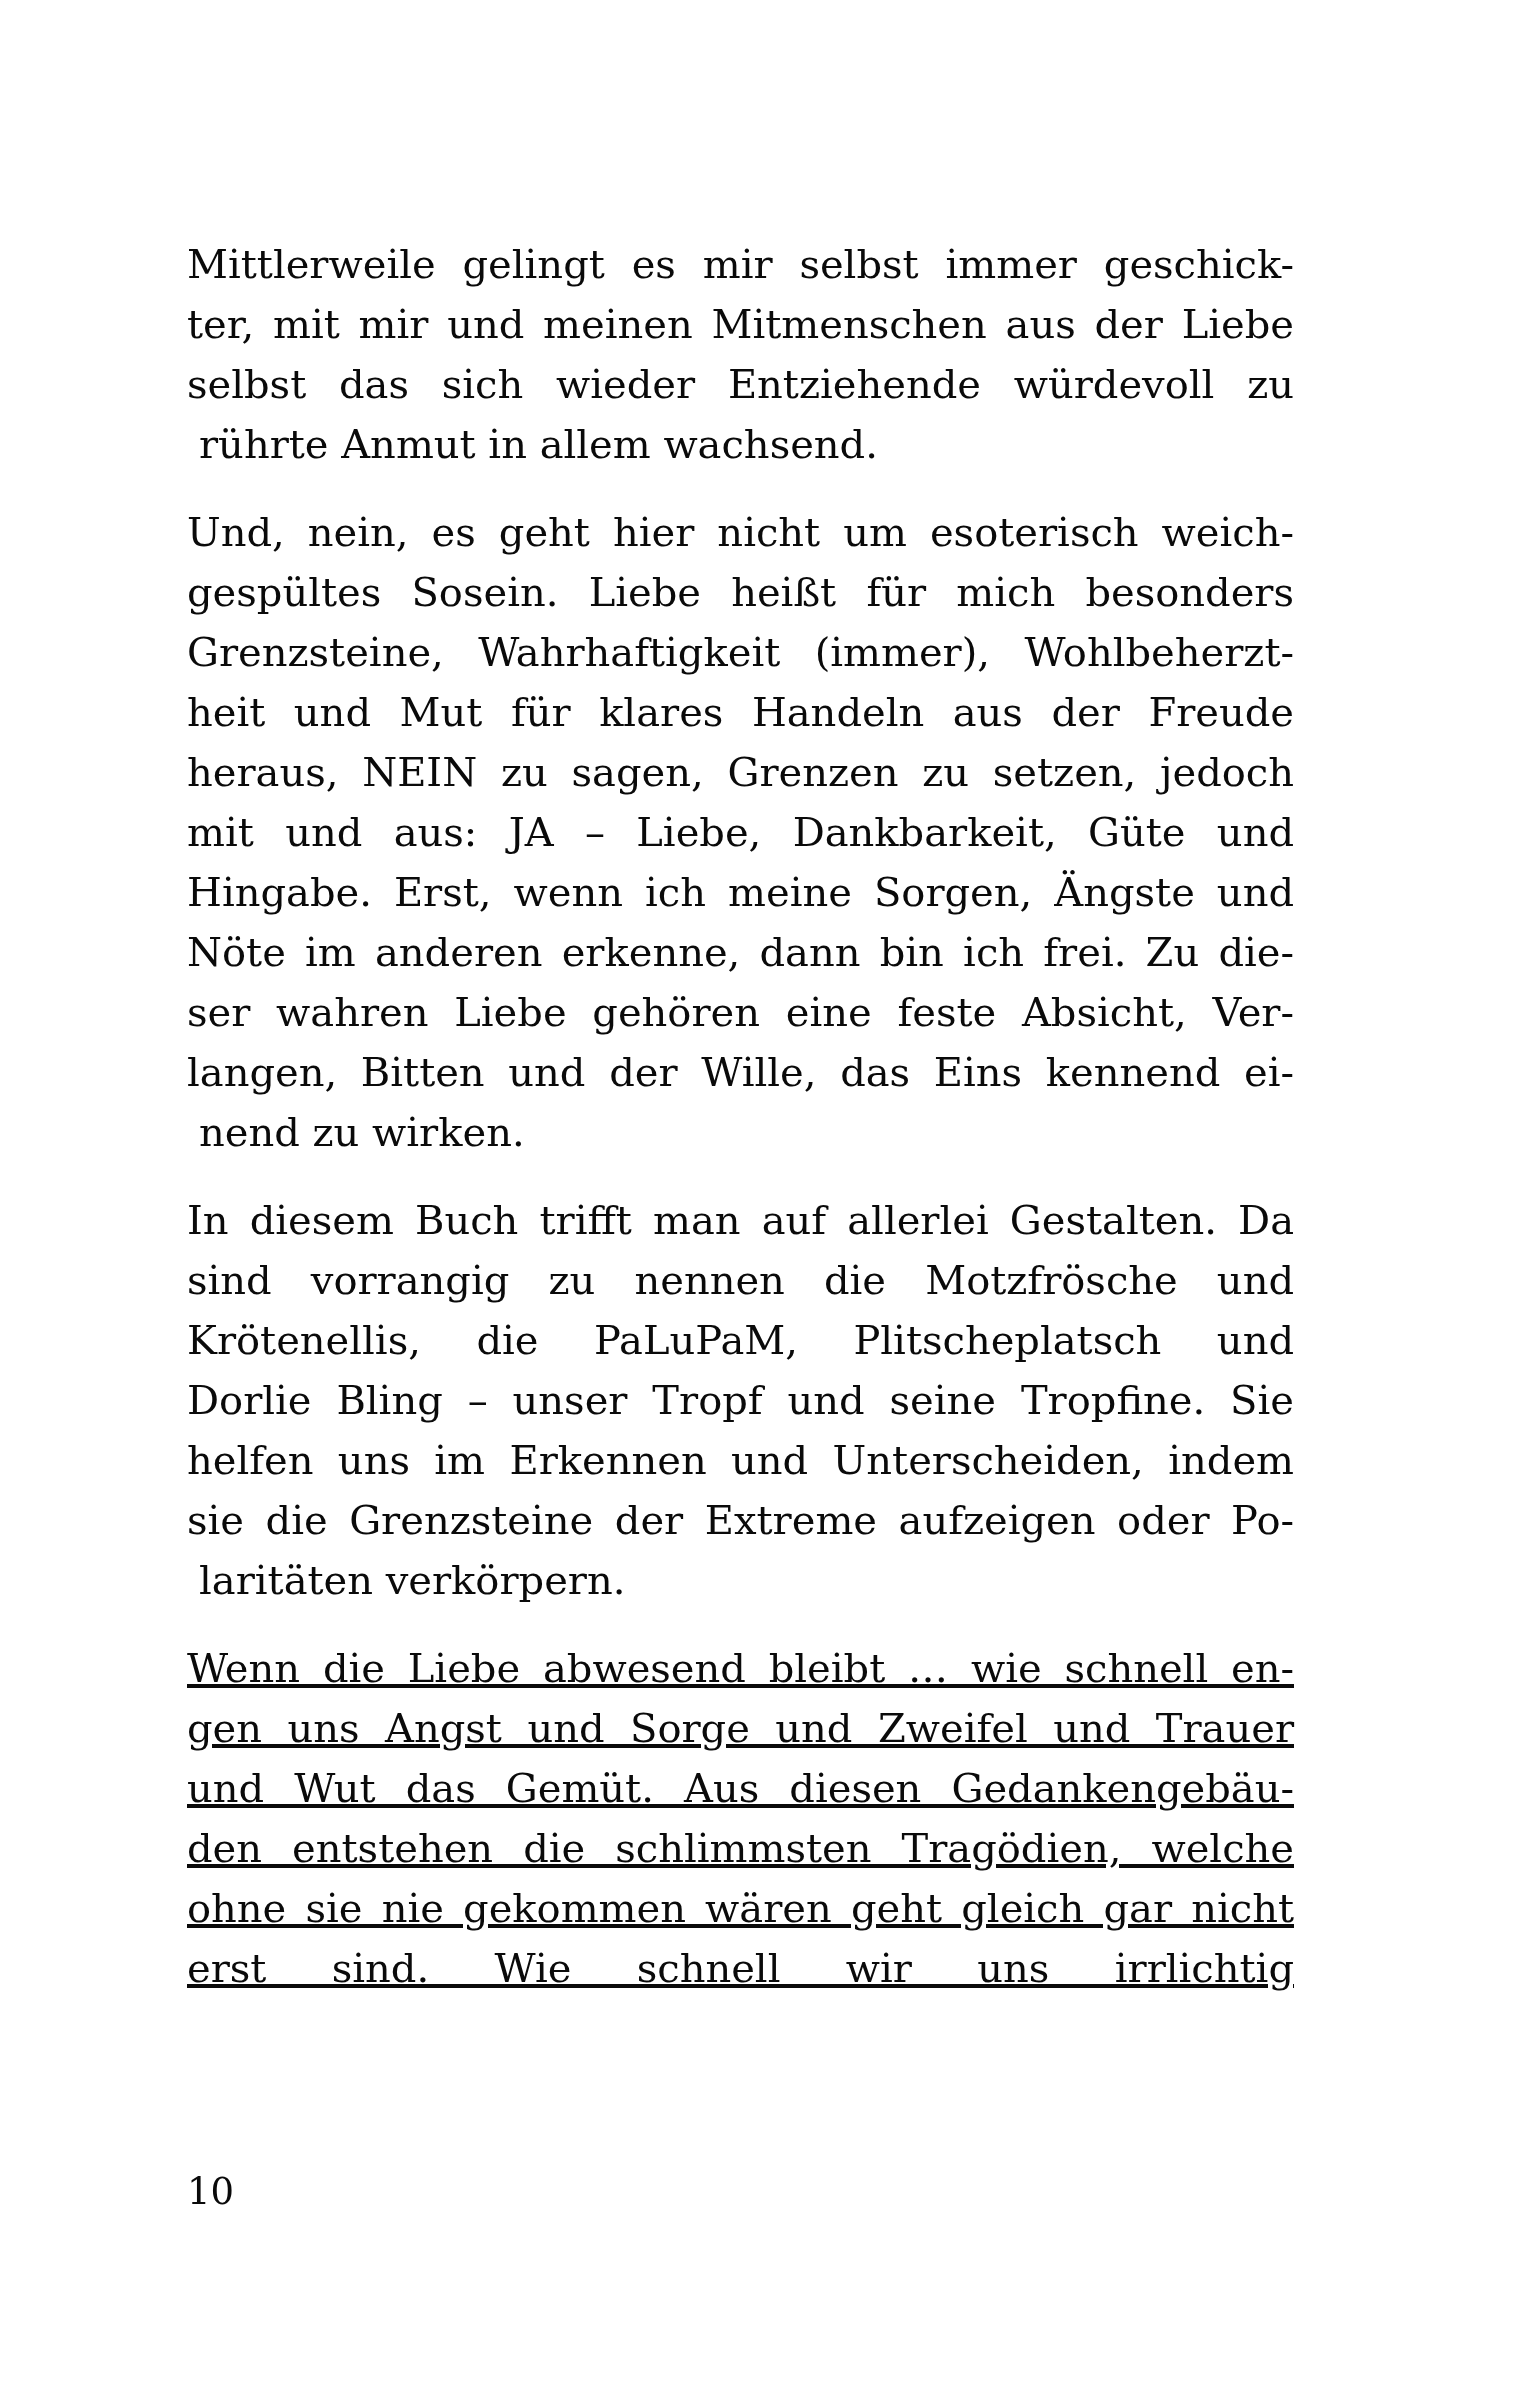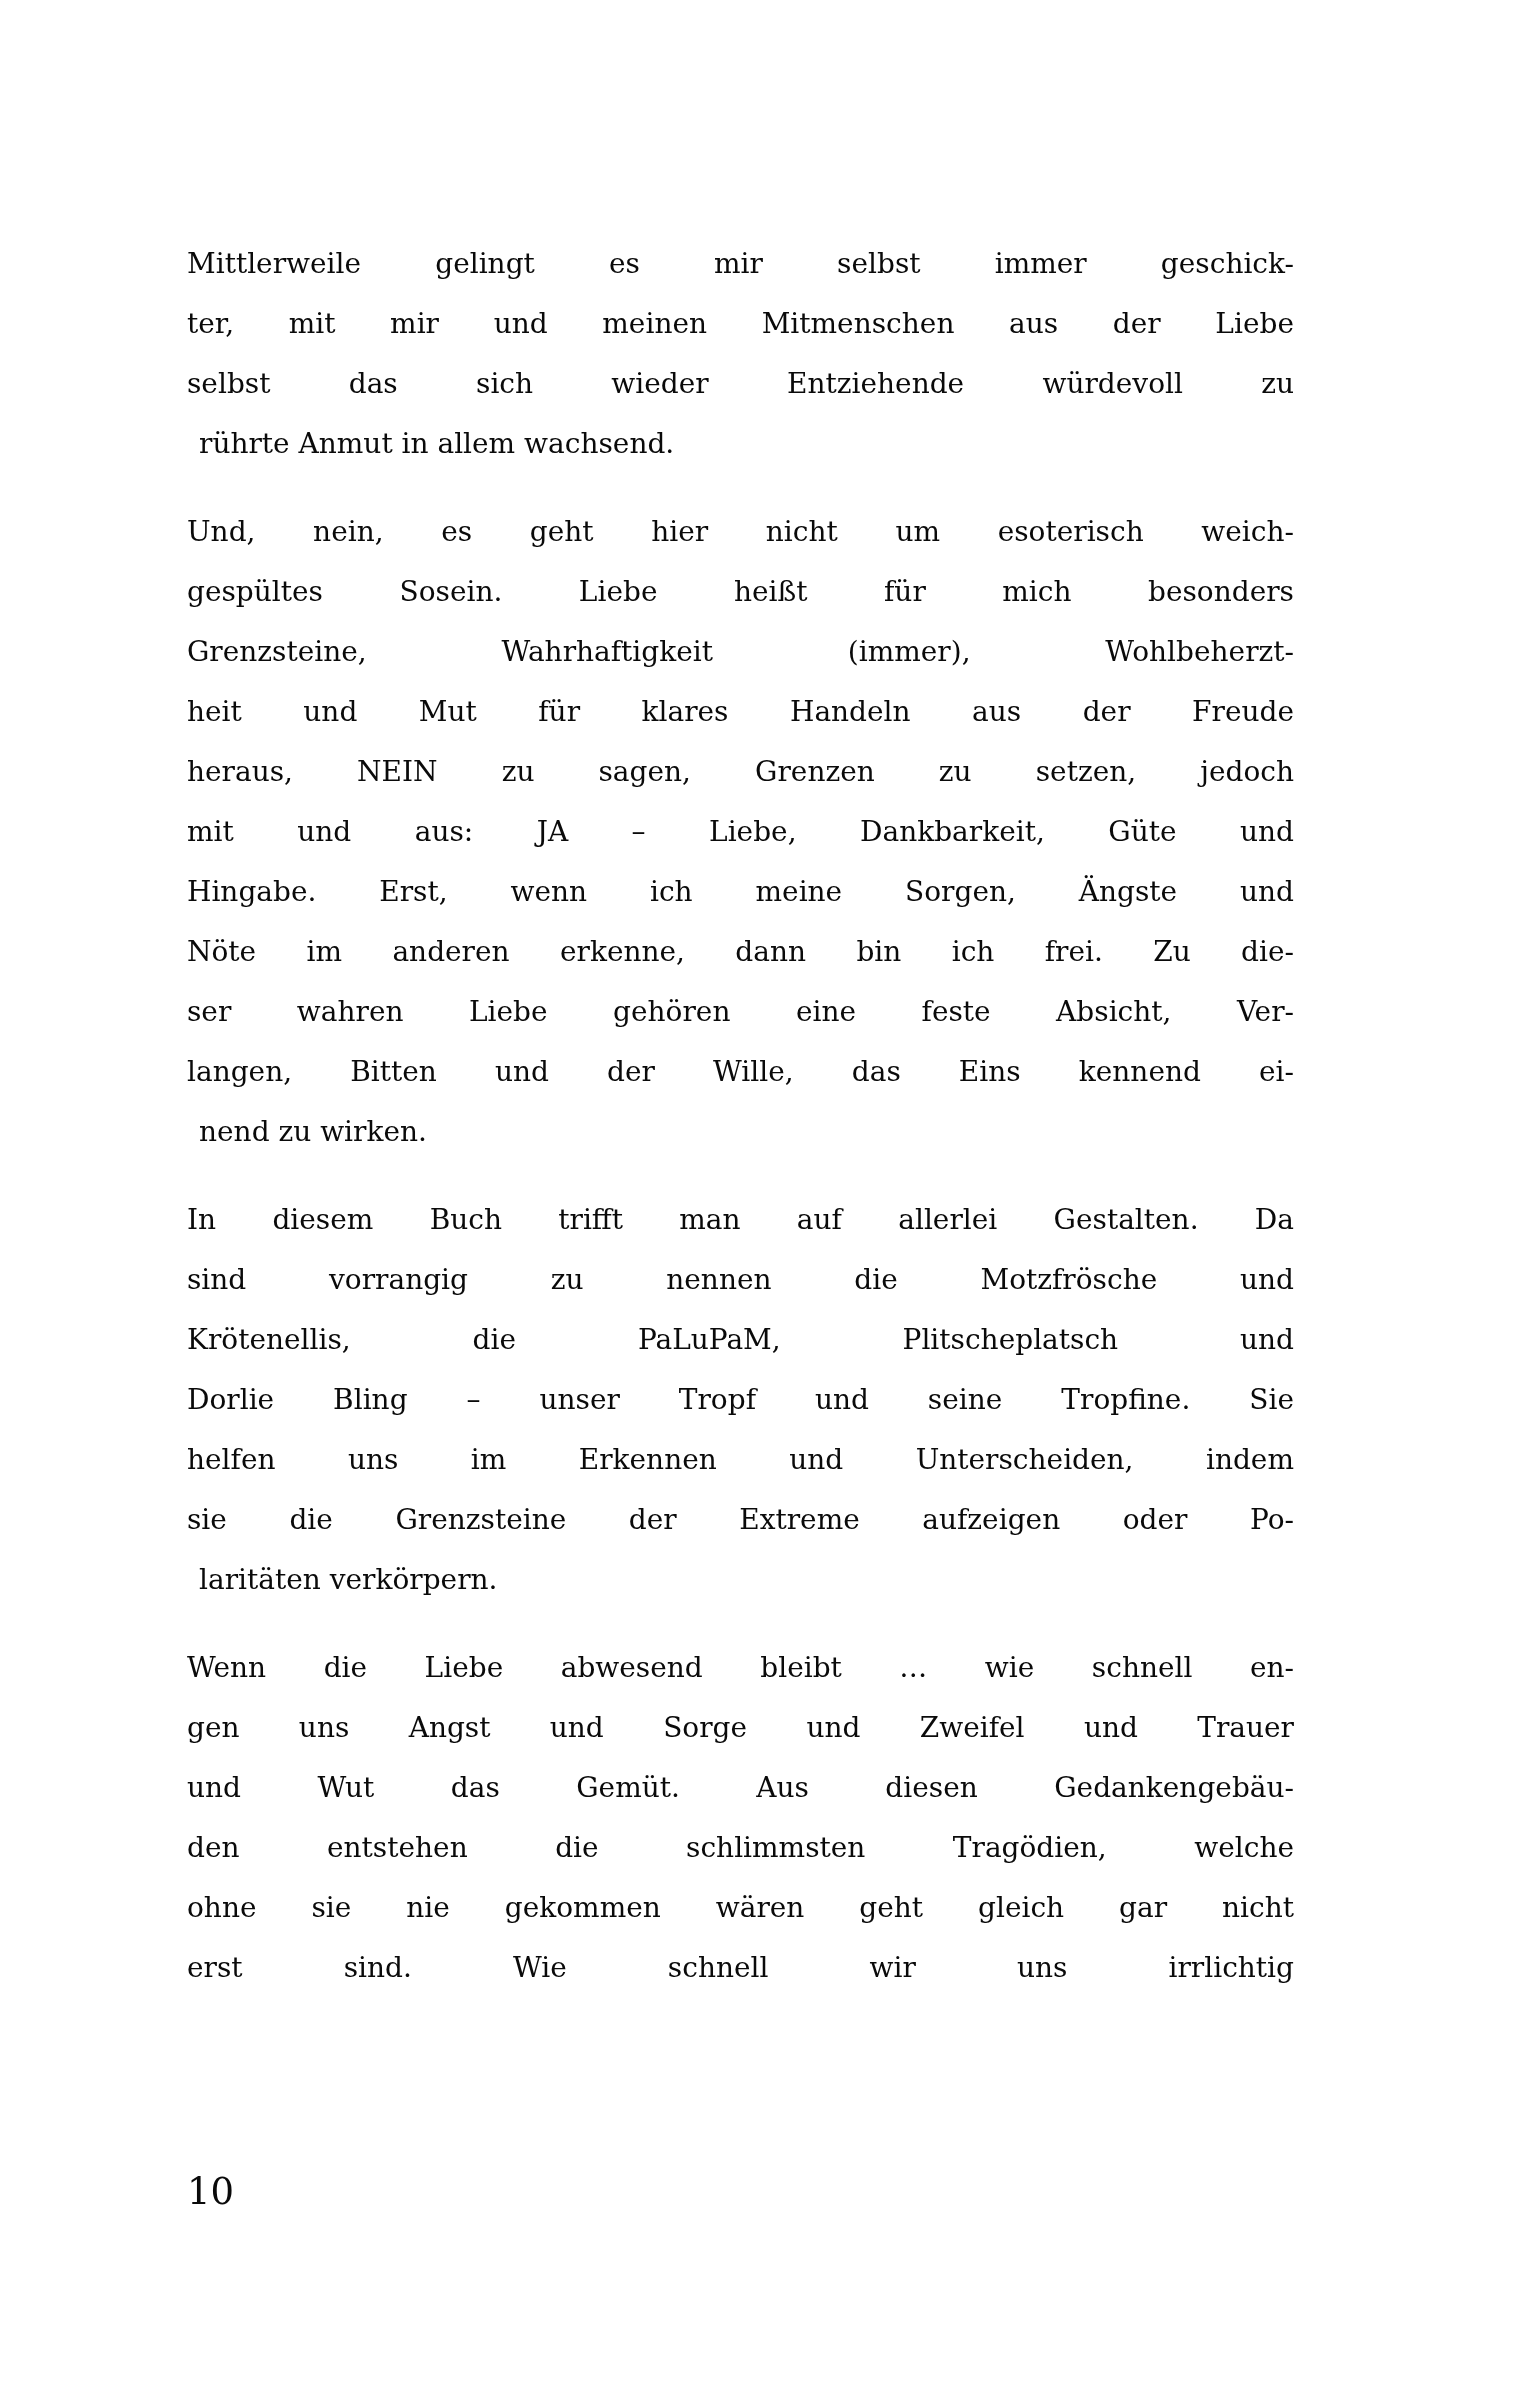--- a/index.html
+++ b/index.html
@@ -21,25 +21,26 @@
     background: #ffffff;
   }
   .text-block {
     position: absolute;
     left: 187px;
     top: 234px;
     width: 1107px;
   }
   .paragraph {
     margin: 0 0 28px 0;
-    font-size: 28px;
+    font-size: 40px;
     line-height: 60px;
   }
   .paragraph:last-child {
     margin-bottom: 0;
+    text-decoration: underline;
   }
   .line {
     text-align: justify;
     text-align-last: justify;
     white-space: normal;
     width: 100%;
   }
   .line.last {
     text-align-last: left;
     margin-left: 12px;

